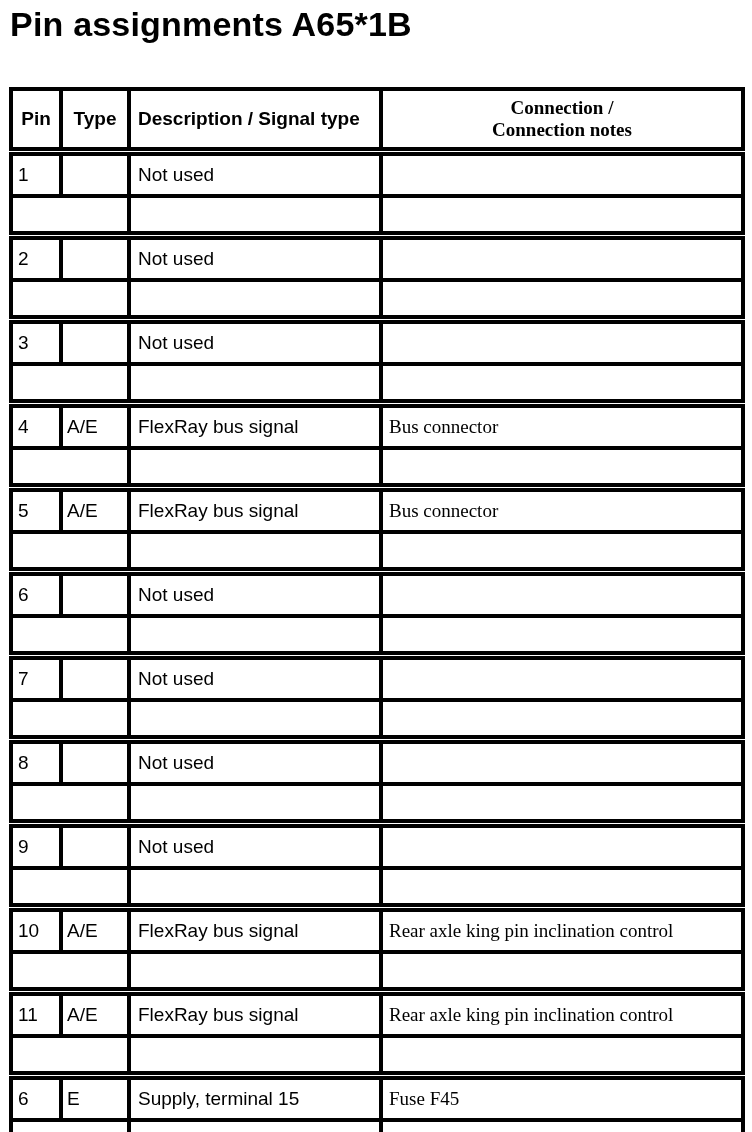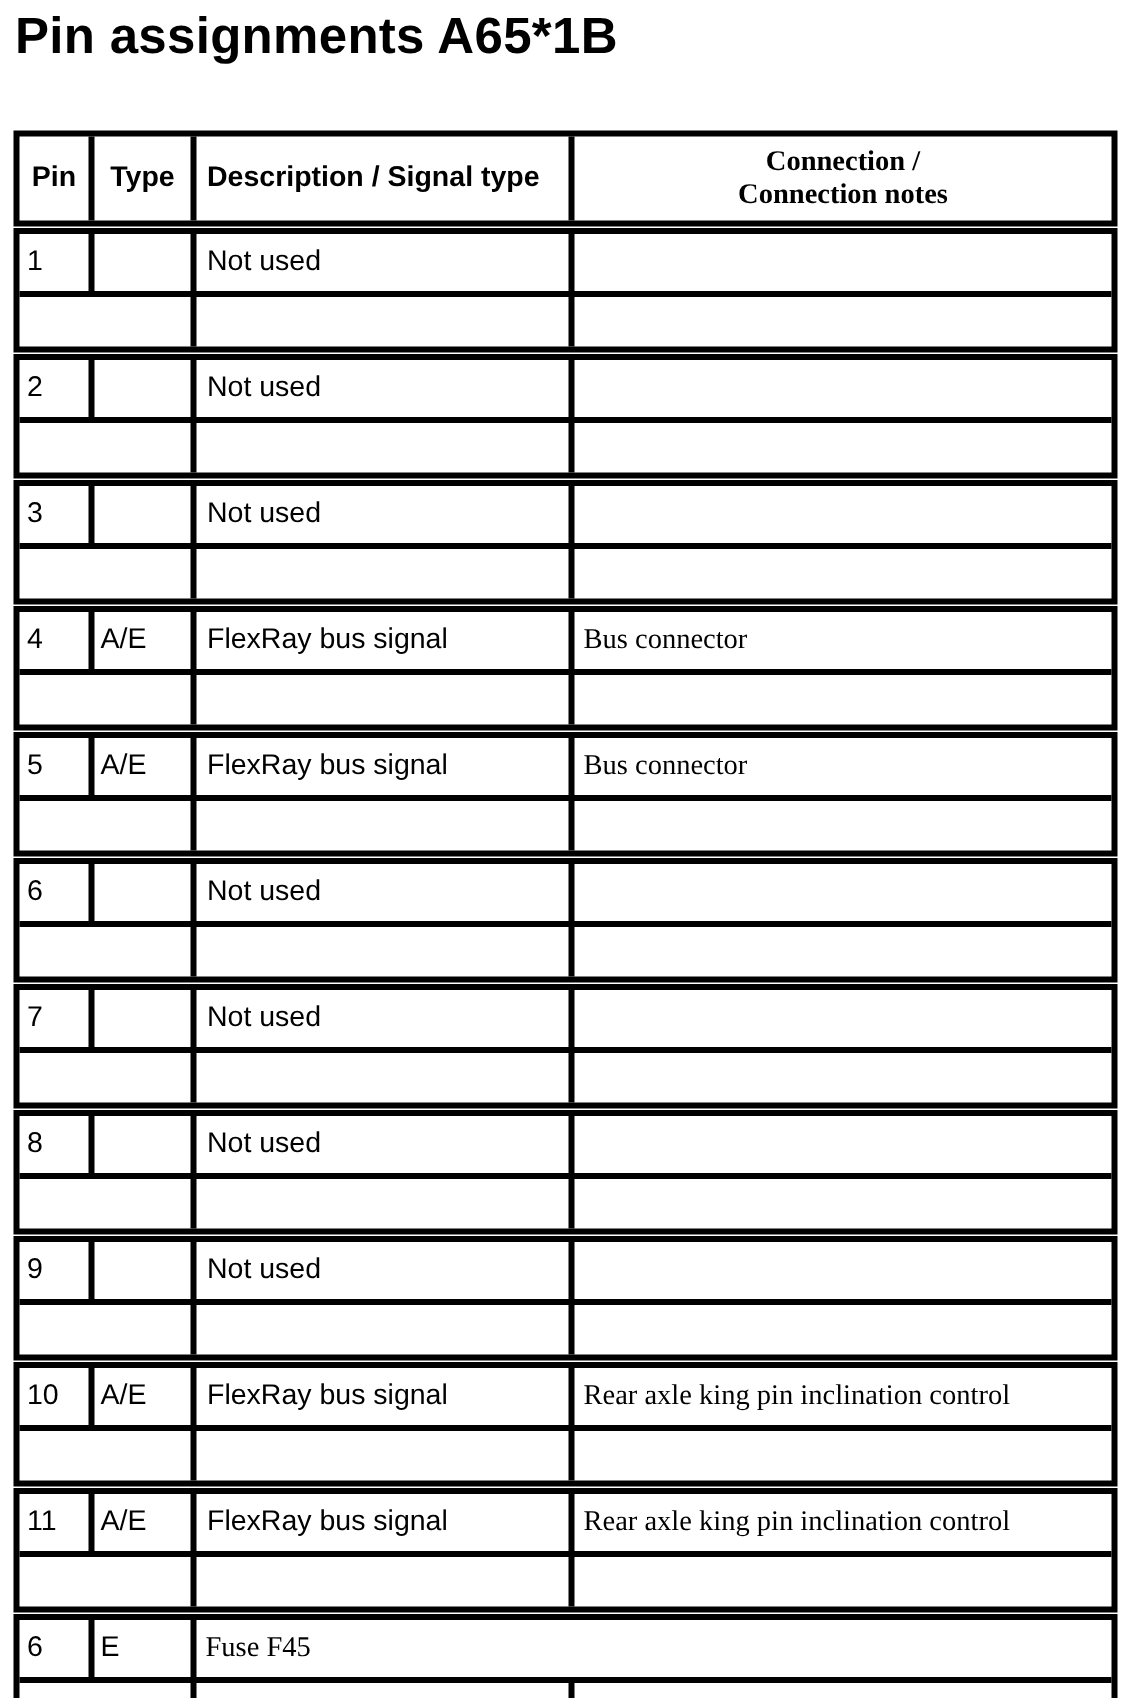--- a/index.html
+++ b/index.html
@@ -219,20 +219,21 @@
           <div class="row spacer-row">
             <div class="cell c-merged"></div>
             <div class="cell c-desc"></div>
             <div class="cell c-conn"></div>
           </div>
         </div>
         <div class="box group">
           <div class="row data-row">
             <div class="cell c-pin">6</div>
             <div class="cell c-type">E</div>
+            <div class="cell c-desc">Supply, terminal 15</div>
             <div class="cell c-conn">Fuse F45</div>
           </div>
           <div class="row spacer-row">
             <div class="cell c-merged"></div>
             <div class="cell c-desc"></div>
             <div class="cell c-conn"></div>
           </div>
         </div>
       </div>
   </div>

